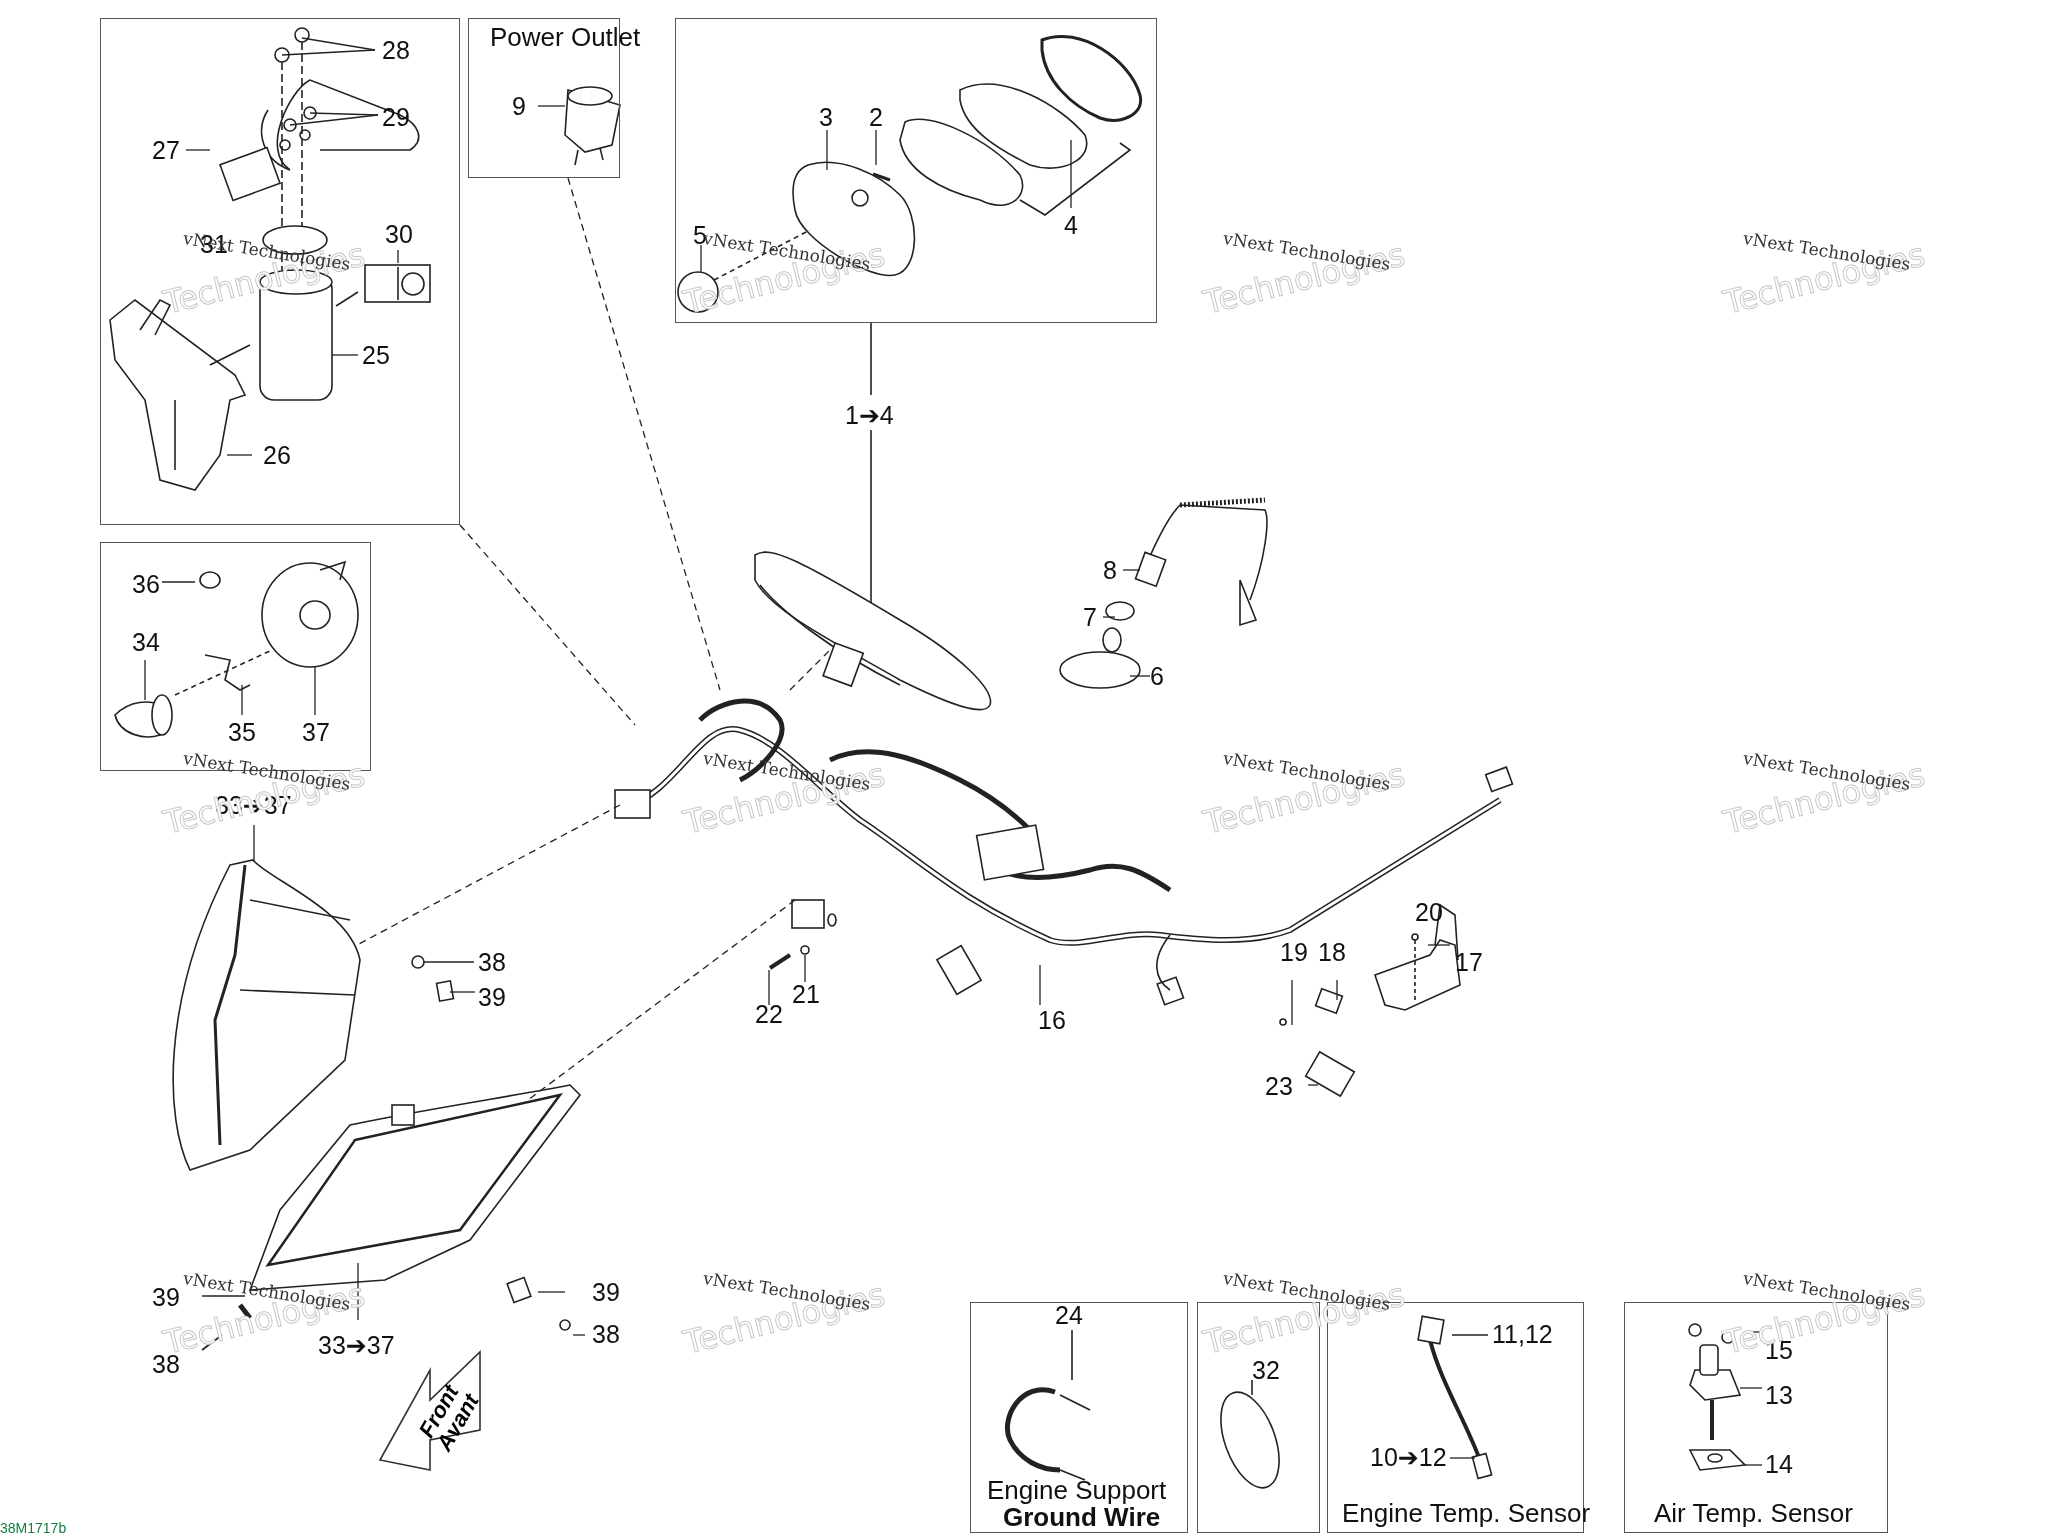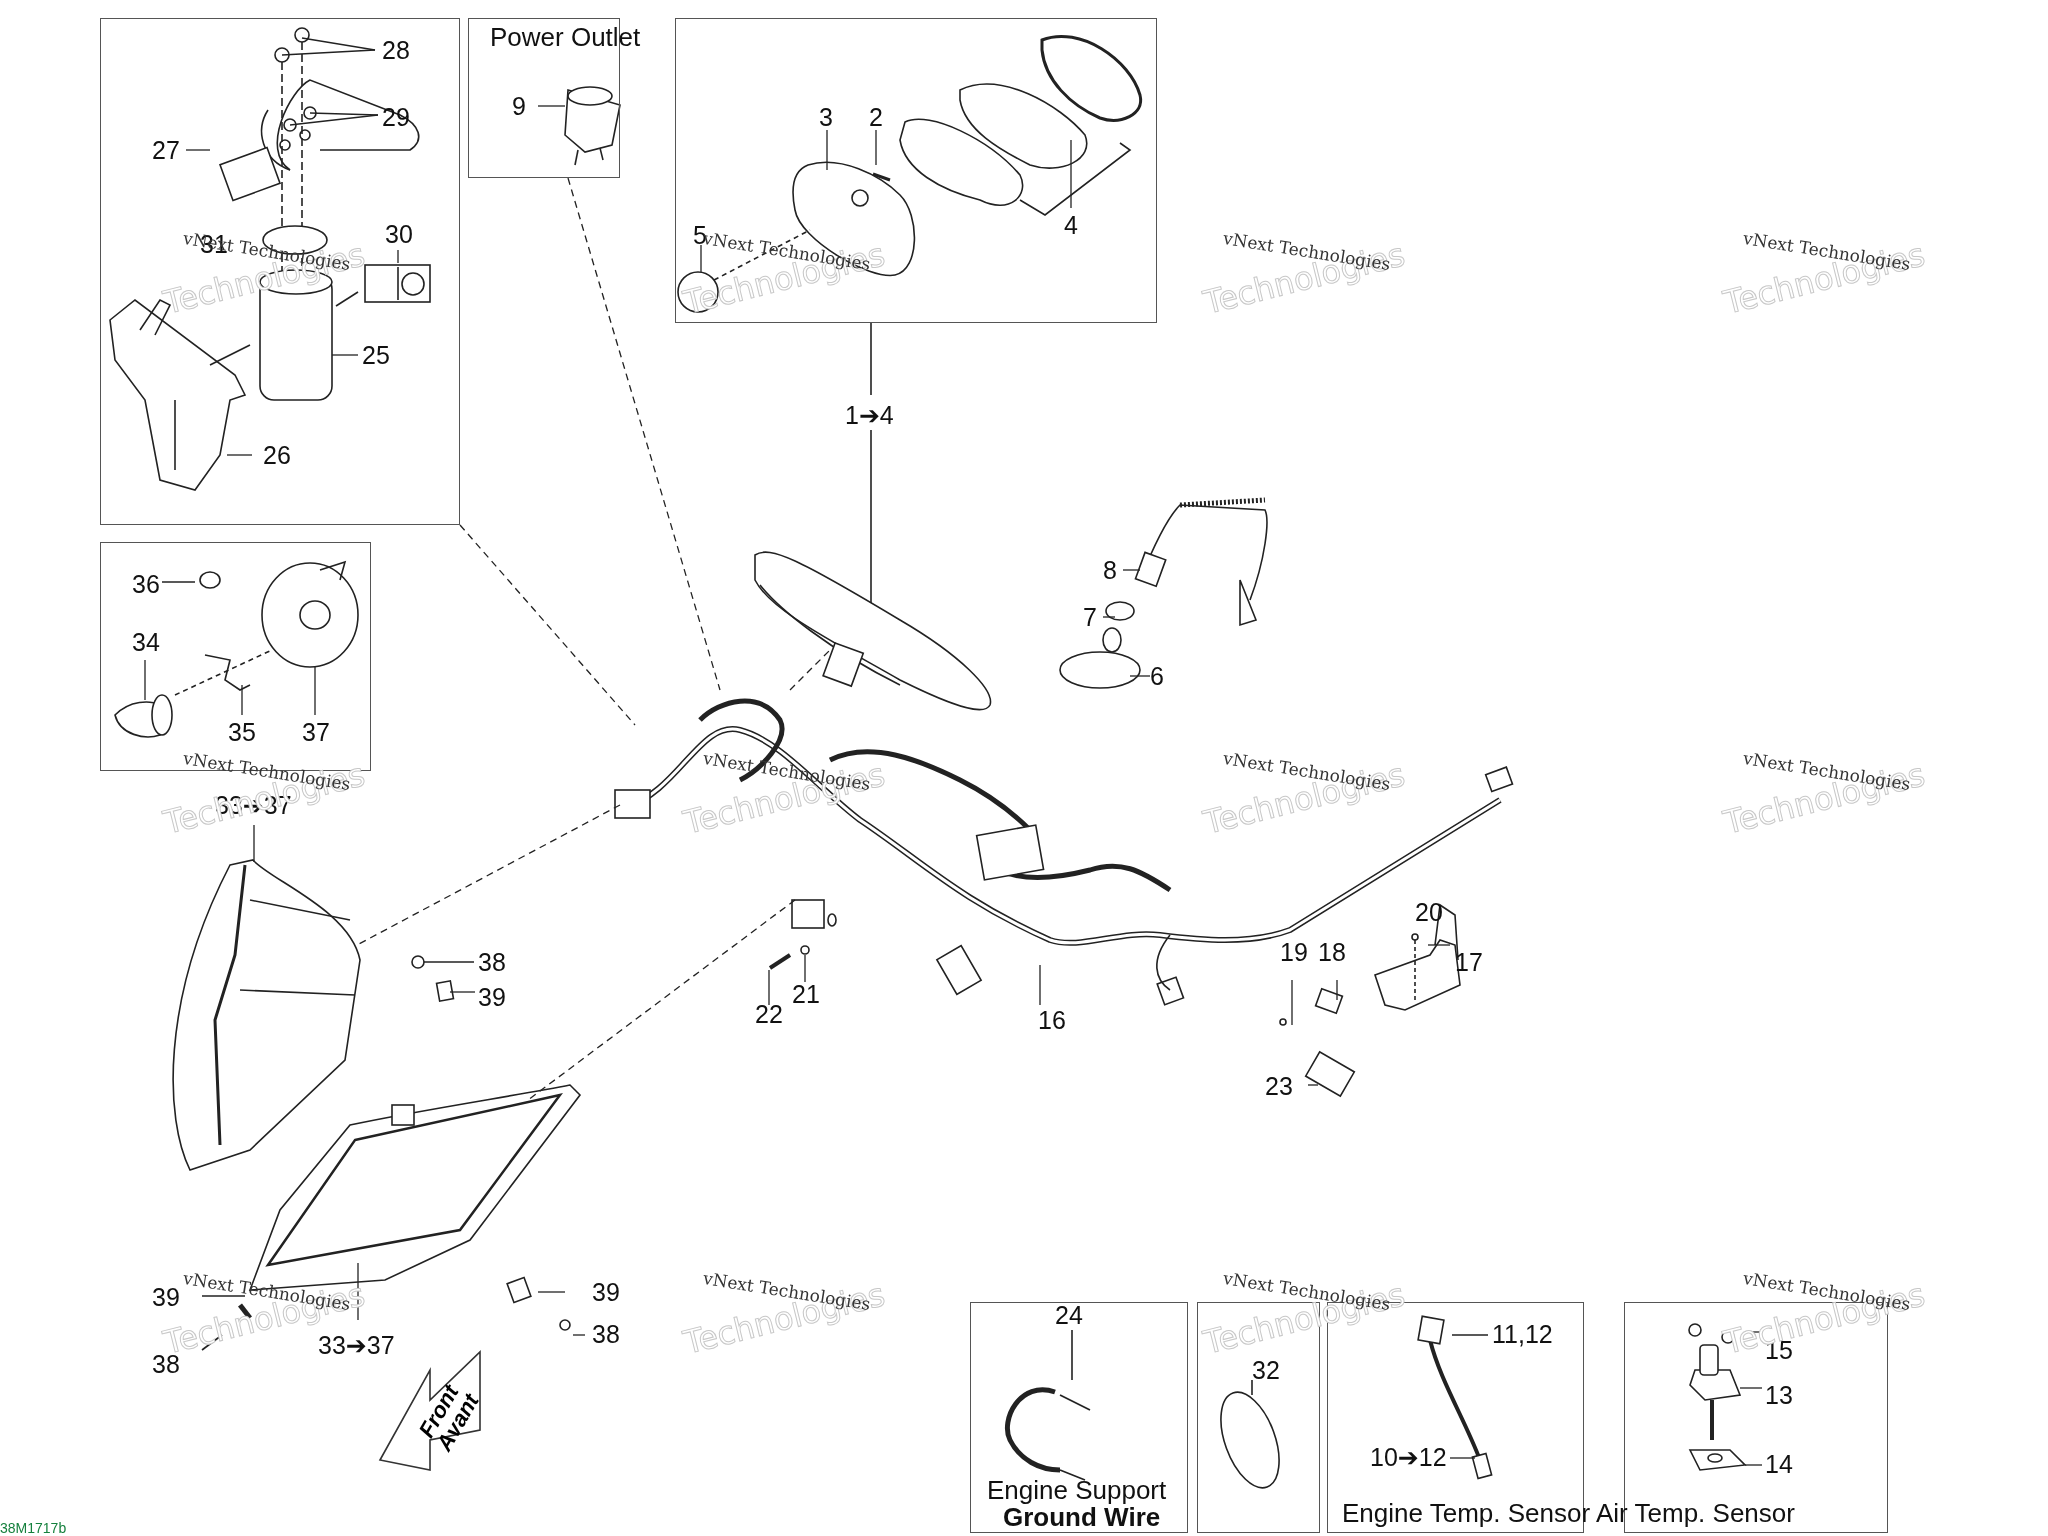--- a/index.html
+++ b/index.html
@@ -272,21 +272,21 @@
 <div class="panel" style="left:100px;top:542px;width:271px;height:229px;"></div>
 <div class="panel" style="left:970px;top:1302px;width:218px;height:231px;"></div>
 <div class="panel" style="left:1197px;top:1302px;width:123px;height:231px;"></div>
 <div class="panel" style="left:1327px;top:1302px;width:257px;height:231px;"></div>
 <div class="panel" style="left:1624px;top:1302px;width:264px;height:231px;"></div>
 
 <div class="ttl" style="left:490px;top:24px;">Power Outlet</div>
 <div class="ttl" style="left:987px;top:1477px;">Engine Support</div>
 <div class="ttl" style="left:1003px;top:1504px;font-weight:bold;">Ground Wire</div>
 <div class="ttl" style="left:1342px;top:1500px;">Engine Temp. Sensor</div>
-<div class="ttl" style="left:1596px;top:1500px;">Air Temp. Sensor</div>
+<div class="ttl" style="left:1654px;top:1500px;">Air Temp. Sensor</div>
 
 <span class="lbl" style="left:382px;top:38px;">28</span>
 <span class="lbl" style="left:382px;top:105px;">29</span>
 <span class="lbl" style="left:152px;top:138px;">27</span>
 <span class="lbl" style="left:200px;top:232px;">31</span>
 <span class="lbl" style="left:385px;top:222px;">30</span>
 <span class="lbl" style="left:362px;top:343px;">25</span>
 <span class="lbl" style="left:263px;top:443px;">26</span>
 <span class="lbl" style="left:512px;top:94px;">9</span>
 <span class="lbl" style="left:819px;top:105px;">3</span>

